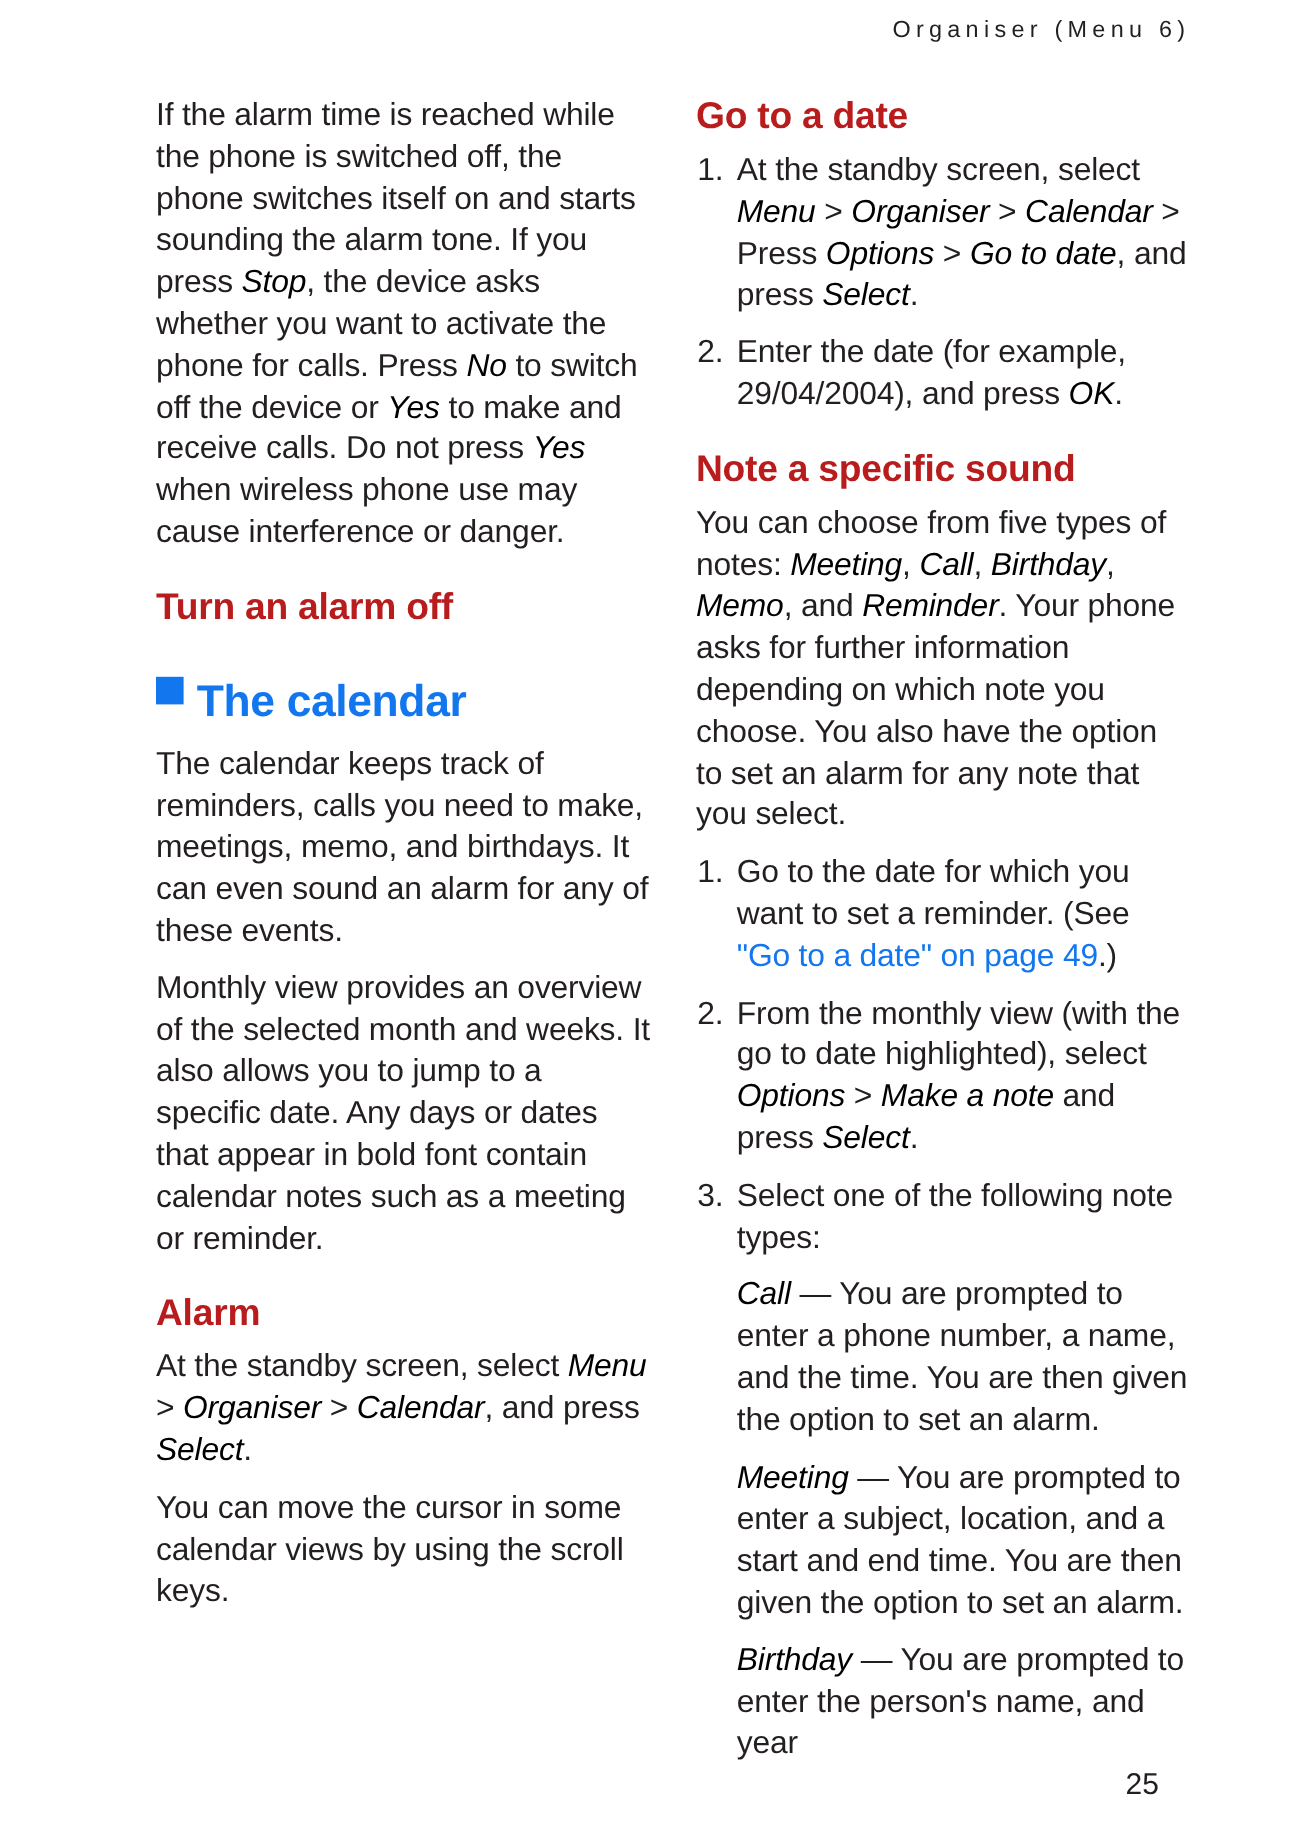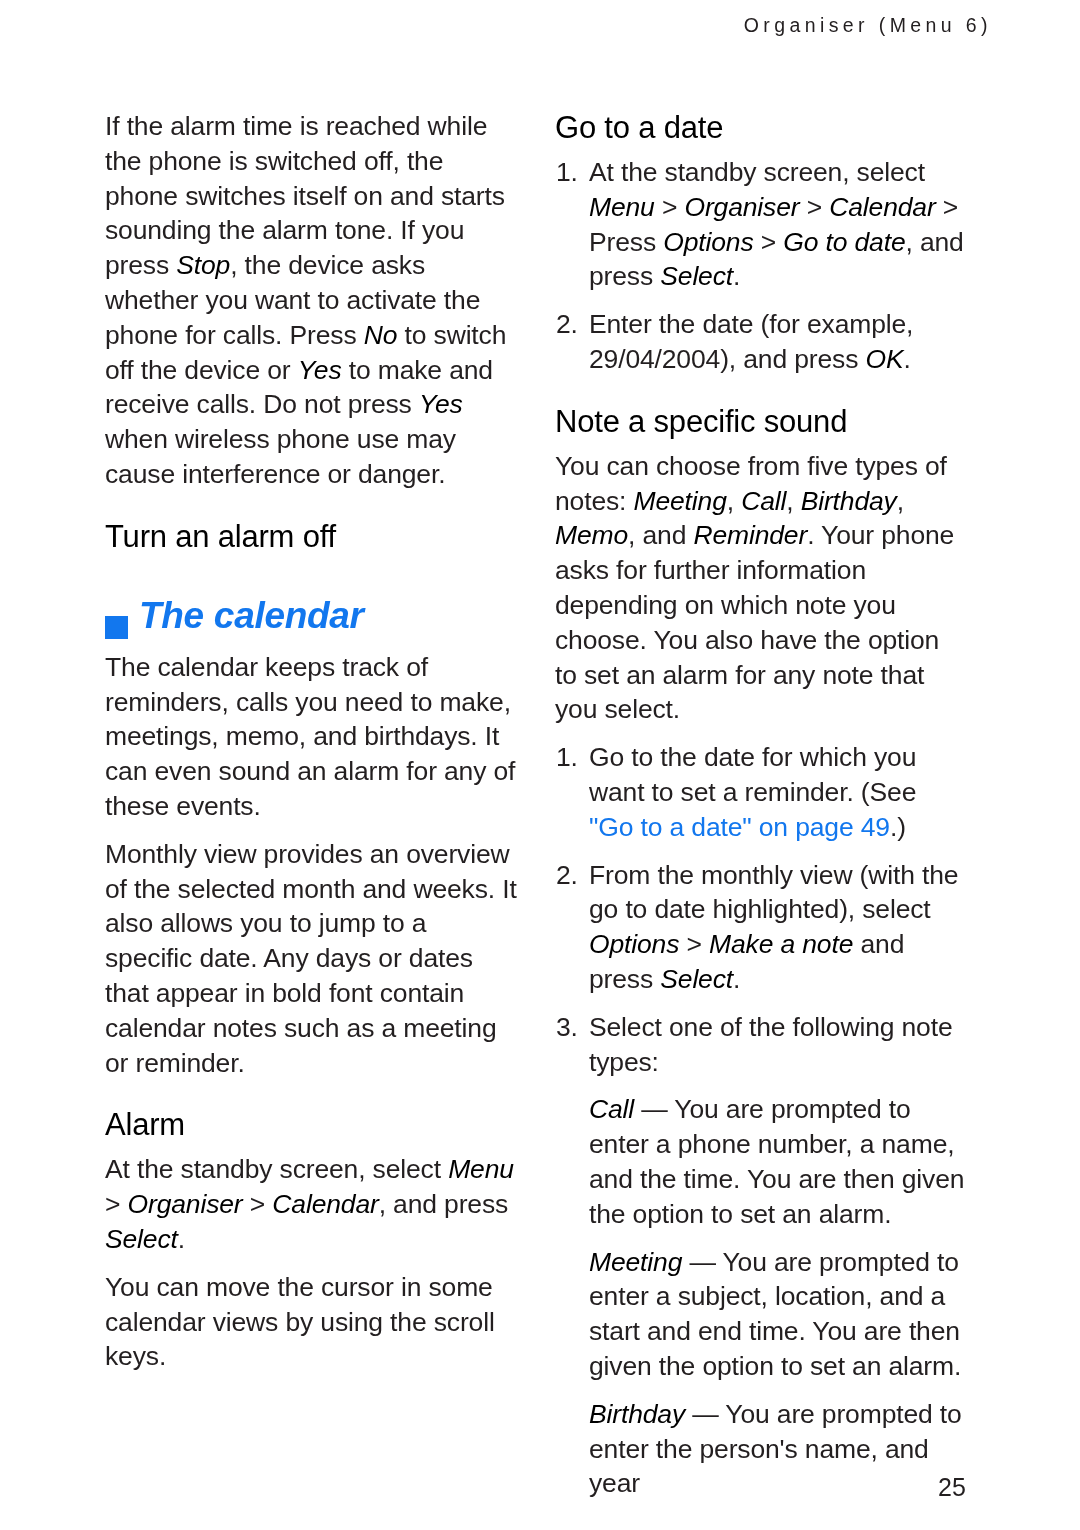--- a/index.html
+++ b/index.html
@@ -31,24 +31,23 @@
     letter-spacing: 4.4px;
     color: #231f20;
     white-space: nowrap;
     font-family: "Liberation Sans", sans-serif;
   }
 
   
   .columns {
     position: absolute;
     top: 78px;
-    left: 105px;
+    left: 130px;
     width: 880px;
     height: 1330px;
-    margin-top: 31px;
   }
   .col {
     position: absolute;
     top: 0;
     width: 412px;
   }
   .col-left  { left: 0; }
   .col-right { left: 450px; }
 
   
@@ -57,36 +56,35 @@
     font-size: 26.5px;
     line-height: 34.8px;
     color: #231f20;
     letter-spacing: -0.15px;
   }
 
   h2.section-heading {
     margin: 26px 0 8px 0;
     font-size: 31px;
     line-height: 38px;
-    font-weight: normal;
-    color: #000000;
+    font-weight: bold;
+    color: #b91c1c;
     letter-spacing: -0.2px;
   }
   h2.section-heading.first { margin-top: 0; }
 
   h1.chapter-heading {
     margin: 38px 0 12px 0;
     font-size: 37px;
     line-height: 44px;
     font-weight: bold;
     color: #1277ee;
     letter-spacing: -0.3px;
     display: flex;
-    align-items: flex-end;
-    font-style: italic;
+    align-items: flex-start;
   }
   .sq-bullet {
     display: inline-block;
     width: 23px;
     height: 23px;
     background: #1277ee;
     margin-right: 11px;
     flex: 0 0 auto;
     position: relative;
     top: 1px;

